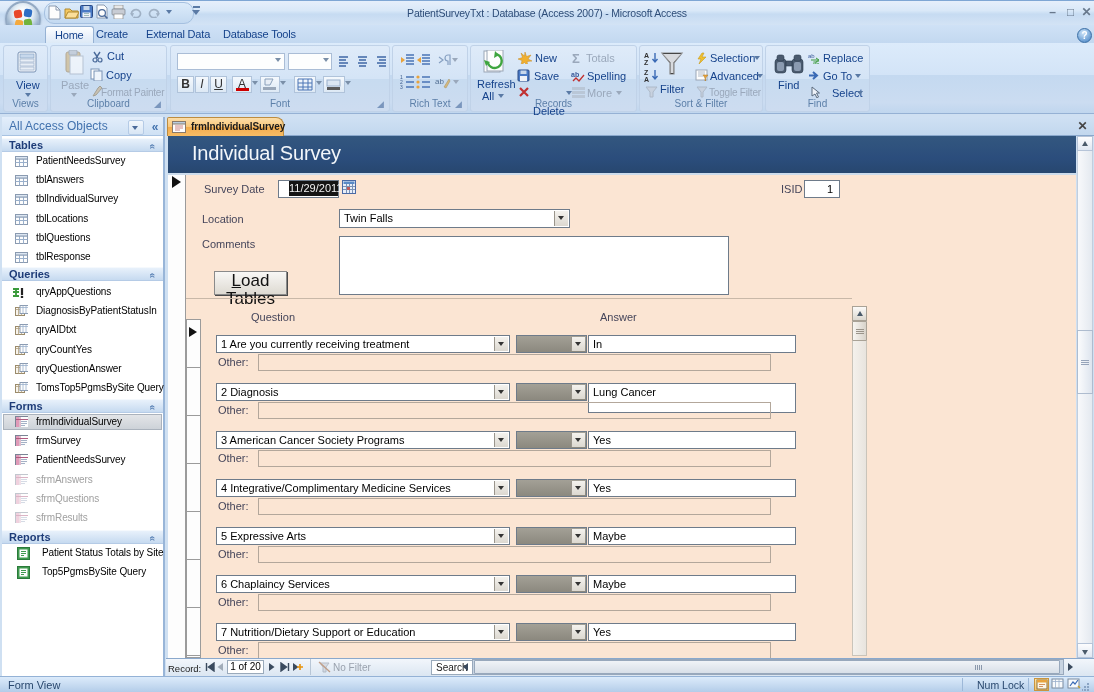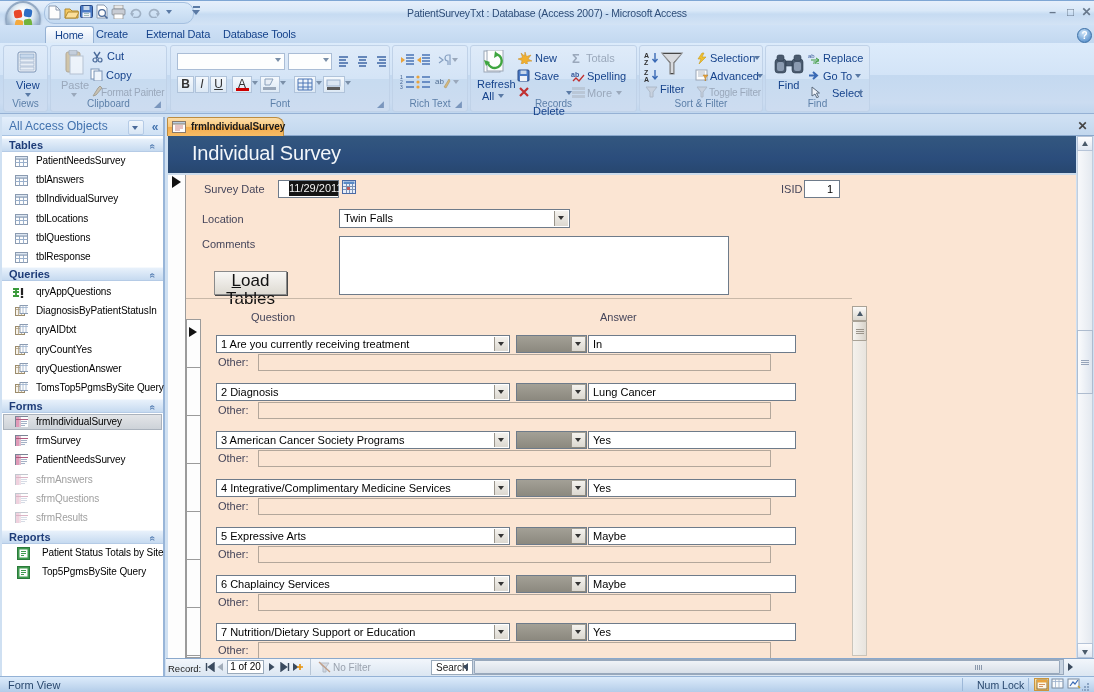--- a/index.html
+++ b/index.html
@@ -557,21 +557,21 @@
 <div class="abs graycombo" style="left:516px;top:335px;width:71px;height:18px;">
     <div class="combobtn"></div>
   </div>
 <div class="abs qrow" style="left:588px;top:335px;width:208px;height:18px;">In</div>
 <div class="abs olabel" style="left:218px;top:356px;">Other:</div>
 <div class="abs obox" style="left:258px;top:354px;width:513px;height:17px;"></div>
 <div class="abs qrow" style="left:216px;top:383px;width:294px;height:18px;">2 Diagnosis<div class="combobtn"></div></div>
 <div class="abs graycombo" style="left:516px;top:383px;width:71px;height:18px;">
     <div class="combobtn"></div>
   </div>
-<div class="abs qrow" style="left:588px;top:383px;width:208px;height:18px;">Lung Cancer</div>
+<div class="abs qrow" style="left:588px;top:383px;width:208px;height:30px;">Lung Cancer</div>
 <div class="abs olabel" style="left:218px;top:404px;">Other:</div>
 <div class="abs obox" style="left:258px;top:402px;width:513px;height:17px;"></div>
 <div class="abs qrow" style="left:216px;top:431px;width:294px;height:18px;">3 American Cancer Society Programs<div class="combobtn"></div></div>
 <div class="abs graycombo" style="left:516px;top:431px;width:71px;height:18px;">
     <div class="combobtn"></div>
   </div>
 <div class="abs qrow" style="left:588px;top:431px;width:208px;height:18px;">Yes</div>
 <div class="abs olabel" style="left:218px;top:452px;">Other:</div>
 <div class="abs obox" style="left:258px;top:450px;width:513px;height:17px;"></div>
 <div class="abs qrow" style="left:216px;top:479px;width:294px;height:18px;">4 Integrative/Complimentary Medicine Services<div class="combobtn"></div></div>

